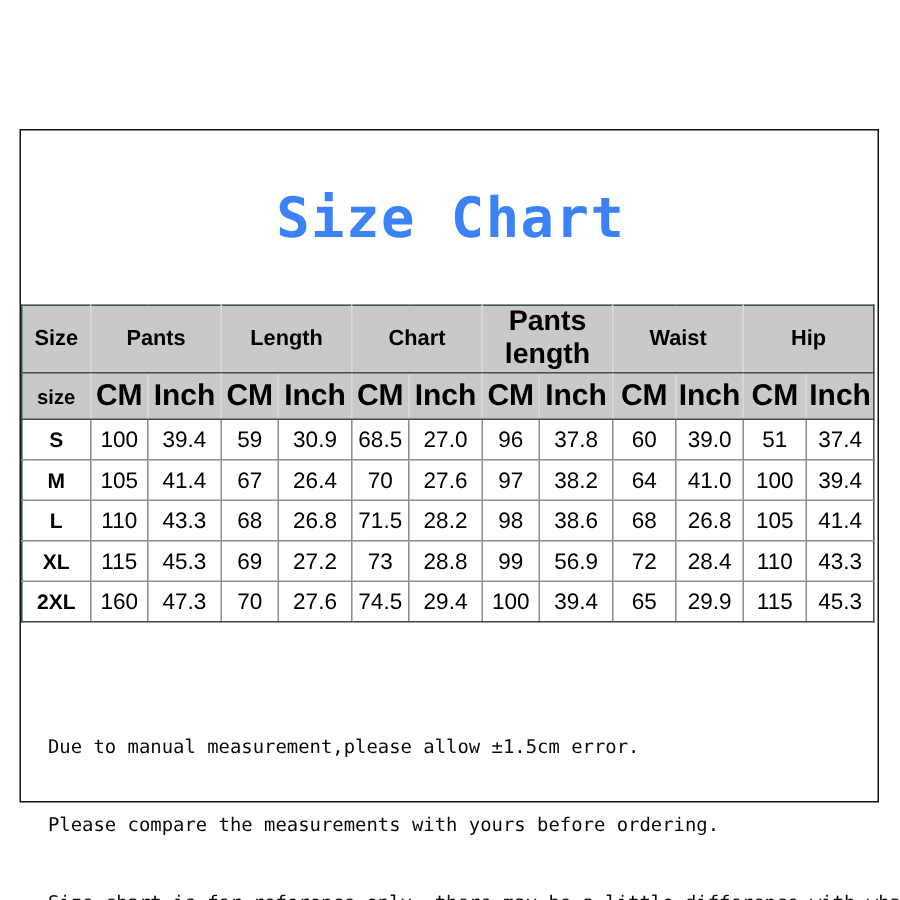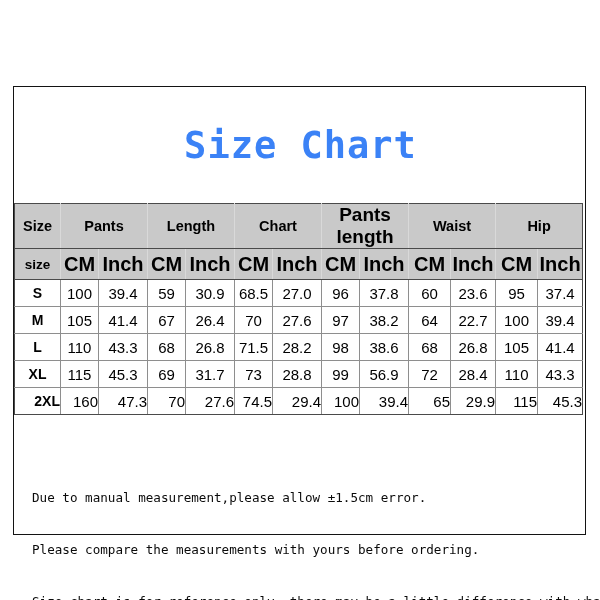--- a/index.html
+++ b/index.html
@@ -99,21 +99,21 @@
     height: 26px;
     font-size: 15px;
     border-color: #8e8e8e;
   }
   tr.data-row td.size-cell {
     font-weight: bold;
     font-size: 14px;
   }
   tr.data-row td.edge-left  { border-left-color: #4a4a4a; }
   tr.data-row td.edge-right { border-right-color: #4a4a4a; }
-  tr.data-row.last td { border-bottom-color: #4a4a4a; text-align: right; }
+  tr.data-row.last td { border-bottom-color: #4a4a4a; }
 
   #notes {
     position: absolute;
     left: 18px;
     top: 368px;
     font-family: "DejaVu Sans Mono", "Liberation Mono", monospace;
     font-size: 12.6px;
     line-height: 17.2px;
     color: #0a0a0a;
     white-space: pre;
@@ -175,36 +175,36 @@
           <td class="size-cell edge-left">S</td>
           <td>100</td>
           <td>39.4</td>
           <td>59</td>
           <td>30.9</td>
           <td>68.5</td>
           <td>27.0</td>
           <td>96</td>
           <td>37.8</td>
           <td>60</td>
-          <td>23.6</td>
-          <td>95</td>
+          <td>39.0</td>
+          <td>51</td>
           <td class="edge-right">37.4</td>
         </tr>
         <tr class="data-row">
           <td class="size-cell edge-left">M</td>
           <td>105</td>
           <td>41.4</td>
           <td>67</td>
           <td>26.4</td>
           <td>70</td>
           <td>27.6</td>
           <td>97</td>
           <td>38.2</td>
           <td>64</td>
-          <td>22.7</td>
+          <td>41.0</td>
           <td>100</td>
           <td class="edge-right">39.4</td>
         </tr>
         <tr class="data-row">
           <td class="size-cell edge-left">L</td>
           <td>110</td>
           <td>43.3</td>
           <td>68</td>
           <td>26.8</td>
           <td>71.5</td>
@@ -214,21 +214,21 @@
           <td>68</td>
           <td>26.8</td>
           <td>105</td>
           <td class="edge-right">41.4</td>
         </tr>
         <tr class="data-row">
           <td class="size-cell edge-left">XL</td>
           <td>115</td>
           <td>45.3</td>
           <td>69</td>
-          <td>31.7</td>
+          <td>27.2</td>
           <td>73</td>
           <td>28.8</td>
           <td>99</td>
           <td>56.9</td>
           <td>72</td>
           <td>28.4</td>
           <td>110</td>
           <td class="edge-right">43.3</td>
         </tr>
         <tr class="data-row last">

